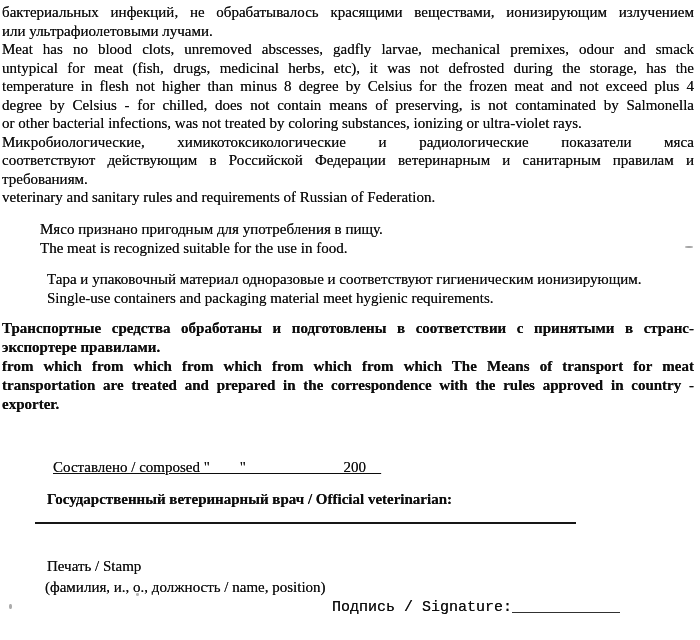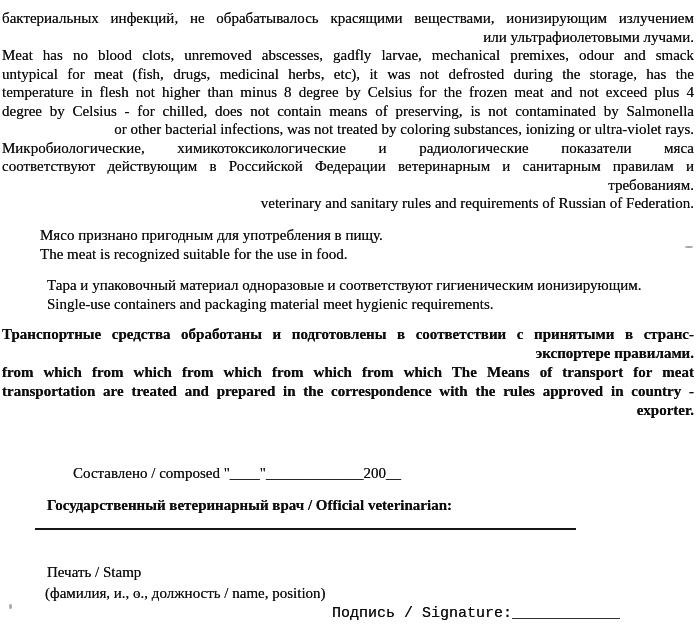--- a/index.html
+++ b/index.html
@@ -11,44 +11,43 @@
     width: 700px;
     height: 640px;
     overflow: hidden;
     position: relative;
     font-family: "Liberation Serif", "DejaVu Serif", serif;
     font-size: 15px;
     color: #0d0d0d;
     text-shadow: 0 0 0.45px rgba(0,0,0,0.75);
   }
   .page {
-    padding: 9px 6px 0 2px;
+    padding: 3px 6px 0 2px;
   }
   
   .mainblock .ln {
     line-height: 18.5px;
     white-space: normal;
-    text-align: right;
   }
   .ln {
     line-height: 19px;
   }
   .j {
     text-align: justify;
     text-align-last: justify;
   }
   .indent {
     margin-left: 45px;
   }
   .indentblock .ln { line-height: 19.5px; }
   .gap13 { margin-top: 13px; margin-left: 38px; }
   .gap11 { margin-top: 11px; }
   .gap10 { margin-top: 10px; }
   .transport .ln { line-height: 19px; font-weight: bold; }
-  .sig-composed { margin-top: 44px; margin-left: 71px; }
+  .sig-composed { margin-top: 44px; margin-left: 51px; text-decoration: underline; }
   .sig-vet { margin-top: 13px; margin-left: 45px; font-weight: bold; }
   .sig-rule {
     margin-top: 13px;
     margin-left: 33px;
     width: 541px;
     height: 0;
     border-top: 2px solid #161616;
   }
   .sig-name { margin-top: 2px; margin-left: 43px; }
   .sig-stamp { margin-top: 33px; margin-left: 45px; }

